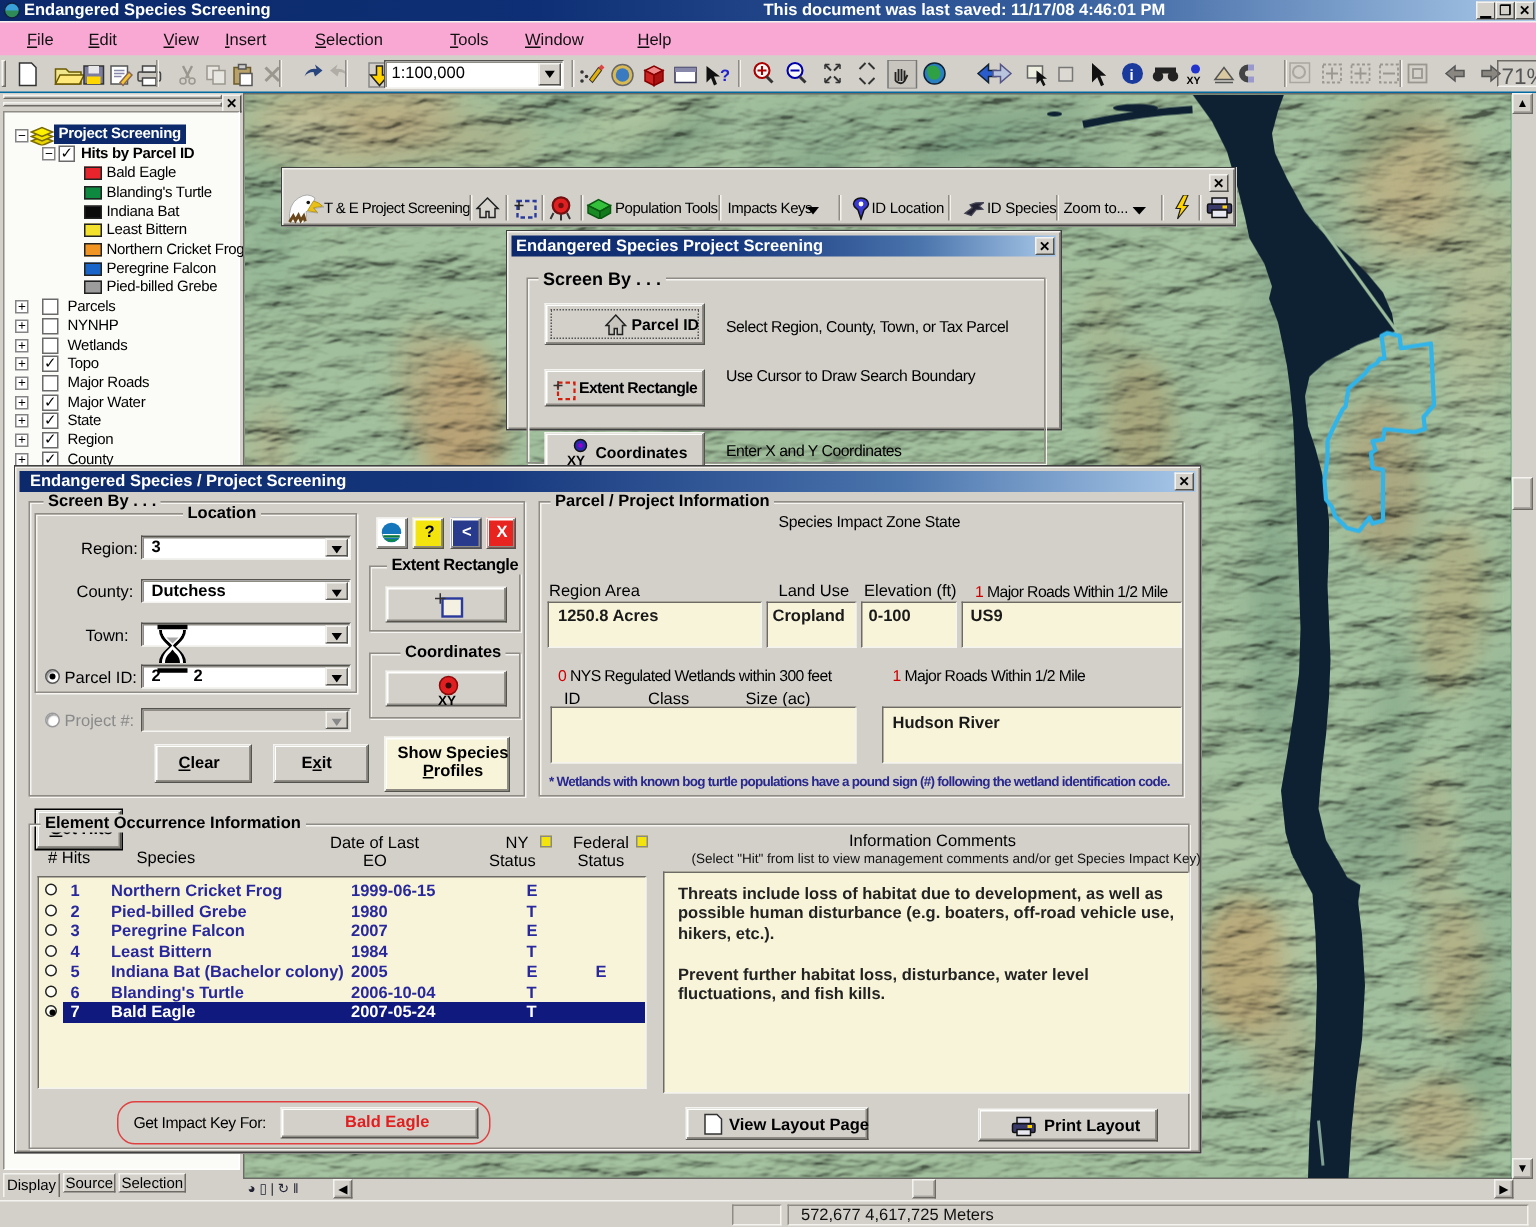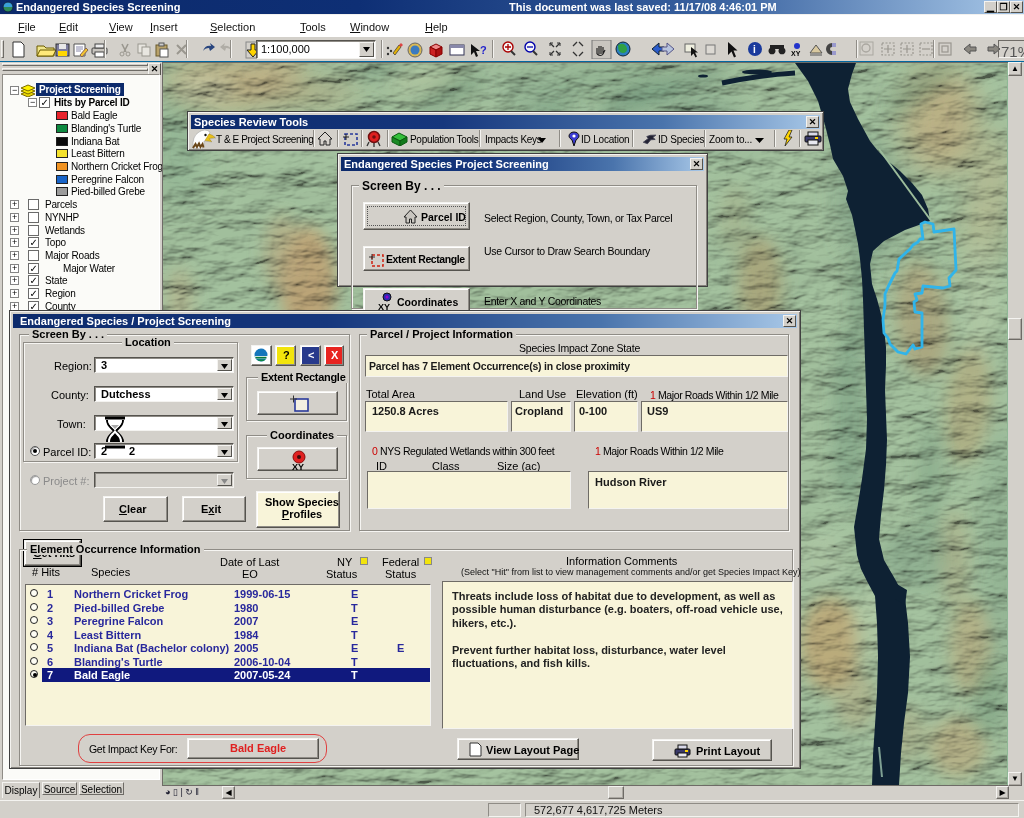--- a/index.html
+++ b/index.html
@@ -5,21 +5,21 @@
 html,body{margin:0;padding:0;}
 body{width:1024px;height:818px;overflow:hidden;position:relative;
  font-family:"Liberation Sans",sans-serif;background:#d3d0ca;}
 *{box-sizing:border-box;}
 .abs{position:absolute;}
 .b{font-weight:bold;}
 
 #titlebar{left:0;top:0;width:1024px;height:14px;
  background:linear-gradient(90deg,#0c2a6b 0%,#0e2f75 35%,#38619f 70%,#a8c8e8 100%);
  color:#fff;font-size:11px;font-weight:bold;}
-#menubar{left:0;top:14px;width:1024px;height:23px;background:#ffffff;
+#menubar{left:0;top:14px;width:1024px;height:23px;background:#f9a8d4;
  border-top:1px solid #f2f1ee;font-size:11px;color:#111;}
 #menubar span{position:absolute;top:6px;}
 #toolbar{left:0;top:37px;width:1024px;height:25px;background:#d3d0ca;
  border-bottom:1px solid #0369a1;}
 .tsep{position:absolute;top:3px;width:2px;height:18px;
  border-left:1px solid #8f8c86;border-right:1px solid #f4f3f0;}
 
 #toc{left:0;top:62px;width:162px;height:738px;background:#d3d0ca;}
 #tocinner{left:2px;top:12px;width:158px;height:706px;background:#fbfbf8;
  border:1px solid #8f8c86;border-right-color:#fff;border-bottom-color:#fff;}
@@ -281,21 +281,21 @@
         <div class="cb" style="left:25px;top:150px;"></div>
         <div class="abs" style="left:42px;top:150px;">Wetlands</div>
    <div class="pm" style="left:7px;top:163px;">+</div>
         <div class="cb" style="left:25px;top:162px;">✓</div>
         <div class="abs" style="left:42px;top:162px;">Topo</div>
    <div class="pm" style="left:7px;top:176px;">+</div>
         <div class="cb" style="left:25px;top:175px;"></div>
         <div class="abs" style="left:42px;top:175px;">Major Roads</div>
    <div class="pm" style="left:7px;top:189px;">+</div>
         <div class="cb" style="left:25px;top:188px;">✓</div>
-        <div class="abs" style="left:60px;top:188px;">Major Water</div>
+        <div class="abs" style="left:42px;top:188px;">Major Water</div>
    <div class="pm" style="left:7px;top:201px;">+</div>
         <div class="cb" style="left:25px;top:200px;">✓</div>
         <div class="abs" style="left:42px;top:200px;">State</div>
    <div class="pm" style="left:7px;top:214px;">+</div>
         <div class="cb" style="left:25px;top:213px;">✓</div>
         <div class="abs" style="left:42px;top:213px;">Region</div>
    <div class="pm" style="left:7px;top:227px;">+</div>
         <div class="cb" style="left:25px;top:226px;">✓</div>
         <div class="abs" style="left:42px;top:226px;">County</div>
   </div>
@@ -403,23 +403,20 @@
  <div class="abs sbtn" style="left:445px;top:0;width:16px;height:13px;"></div>
  <div class="abs sbtn" style="left:833px;top:0;width:13px;height:13px;line-height:11px;">▶</div>
 </div>
 
 <div class="abs" id="statusbar">
  <div class="sunkpanel" style="left:488px;top:2px;width:33px;height:14px;"></div>
  <div class="sunkpanel" style="left:525px;top:2px;width:494px;height:14px;padding:0 0 0 8px;">572,677  4,617,725 Meters</div>
 </div>
 
 <div class="win" id="srt" style="left:187px;top:111px;width:637px;height:40px;">
- <div class="wtitle">
-      <span style="position:absolute;left:3px;top:1px;">Species Review Tools</span>
-    </div>
  <div class="wx" style="right:4px;top:4px;">✕</div>
  <div class="abs" style="left:3px;top:17px;right:3px;height:20px;font-size:11px;color:#000;">
   <svg class="abs" style="left:1px;top:-1px;" width="25" height="22">
         <path d="M1,20 Q0,8 7,4 Q13,0 18,4 L17,7 Q22,8 24,10 L17,11 L20,14 L12,13 Q13,18 10,21 Z" fill="#fdfdfd" stroke="#999" stroke-width=".5"></path>
         <path d="M17,6 Q21,7 23,9.5 L17,10.5 L19.5,13.5 L13,12.5 Z" fill="#e8c018" stroke="#a8860a" stroke-width=".5"></path>
         <circle cx="13.5" cy="7" r="1.2" fill="#111"></circle>
         <path d="M1,20 l2.5,-4 1.5,3 2,-3.5 1.5,3.5 2,-3 1,3.5" stroke="#6a4618" stroke-width="2" fill="none"></path>
       </svg>
   <span class="abs" style="left:25px;top:5px;font-size:10px;letter-spacing:-0.4px;">T &amp; E Project Screening</span>
   <div class="tsep" style="left:122px;top:1px;height:17px;"></div>
@@ -622,24 +619,21 @@
       </svg>
  </div>
  <div class="btn" style="left:246px;top:180px;width:84px;height:37px;background:#f8f4d9;">
       <span class="abs" style="left:8px;top:4px;">Show Species<br><u>P</u>rofiles</span>
     </div>
 
  <div class="grp" style="left:349px;top:23px;width:430px;height:197px;">
   <span class="grplbl" style="left:7px;">Parcel / Project Information</span>
  </div>
  <div class="lbl" style="left:509px;top:31px;font-size:10.5px;letter-spacing:-0.2px;">Species Impact Zone State</div>
- <div class="fld" style="left:355px;top:44px;width:423px;height:22px;">
-      <span class="abs" style="left:3px;top:4px;font-size:10.5px;letter-spacing:-0.2px;">Parcel has 7 Element Occurrence(s) in close proximity</span>
-    </div>
- <div class="lbl" style="left:356px;top:77px;">Total Area</div>
+ <div class="lbl" style="left:356px;top:77px;">Region Area</div>
  <div class="lbl" style="left:509px;top:77px;">Land Use</div>
  <div class="lbl" style="left:566px;top:77px;">Elevation (ft)</div>
  <div class="lbl" style="left:640px;top:78px;font-size:10.5px;letter-spacing:-0.4px;"><span class="red">1</span> Major Roads Within 1/2 Mile</div>
  <div class="fld" style="left:355px;top:90px;width:143px;height:31px;">
       <span class="abs" style="left:6px;top:3px;">1250.8  Acres</span>
     </div>
  <div class="fld" style="left:501px;top:90px;width:60px;height:31px;">
       <span class="abs" style="left:3px;top:3px;">Cropland</span>
     </div>
  <div class="fld" style="left:564px;top:90px;width:64px;height:31px;">
@@ -650,20 +644,21 @@
     </div>
  <div class="lbl" style="left:362px;top:134px;font-size:10.5px;letter-spacing:-0.4px;"><span class="red">0</span>  NYS Regulated Wetlands within 300 feet</div>
  <div class="lbl" style="left:585px;top:134px;font-size:10.5px;letter-spacing:-0.4px;"><span class="red">1</span>  Major Roads Within 1/2 Mile</div>
  <div class="lbl" style="left:366px;top:149px;">ID</div>
  <div class="lbl" style="left:422px;top:149px;">Class</div>
  <div class="lbl" style="left:487px;top:149px;">Size (ac)</div>
  <div class="fld" style="left:357px;top:160px;width:204px;height:38px;"></div>
  <div class="fld" style="left:578px;top:160px;width:200px;height:38px;">
       <span class="abs" style="left:6px;top:4px;">Hudson River</span>
     </div>
+ <div class="abs" style="left:356px;top:205px;font-size:9px;letter-spacing:-0.5px;font-weight:bold;color:#28288e;white-space:nowrap;">* Wetlands with known bog turtle populations have a pound sign (#) following the wetland identification code.</div>
 
  <div class="grp" style="left:9px;top:238px;width:774px;height:217px;">
   <span class="grplbl" style="left:7px;">Element Occurrence Information</span>
  </div>
  <div class="lbl" style="left:22px;top:255px;"># Hits</div>
  <div class="lbl" style="left:81px;top:255px;">Species</div>
  <div class="lbl" style="left:210px;top:245px;">Date of Last</div>
  <div class="lbl" style="left:232px;top:257px;">EO</div>
  <div class="lbl" style="left:327px;top:245px;">NY</div>
  <div class="lbl" style="left:316px;top:257px;">Status</div>

